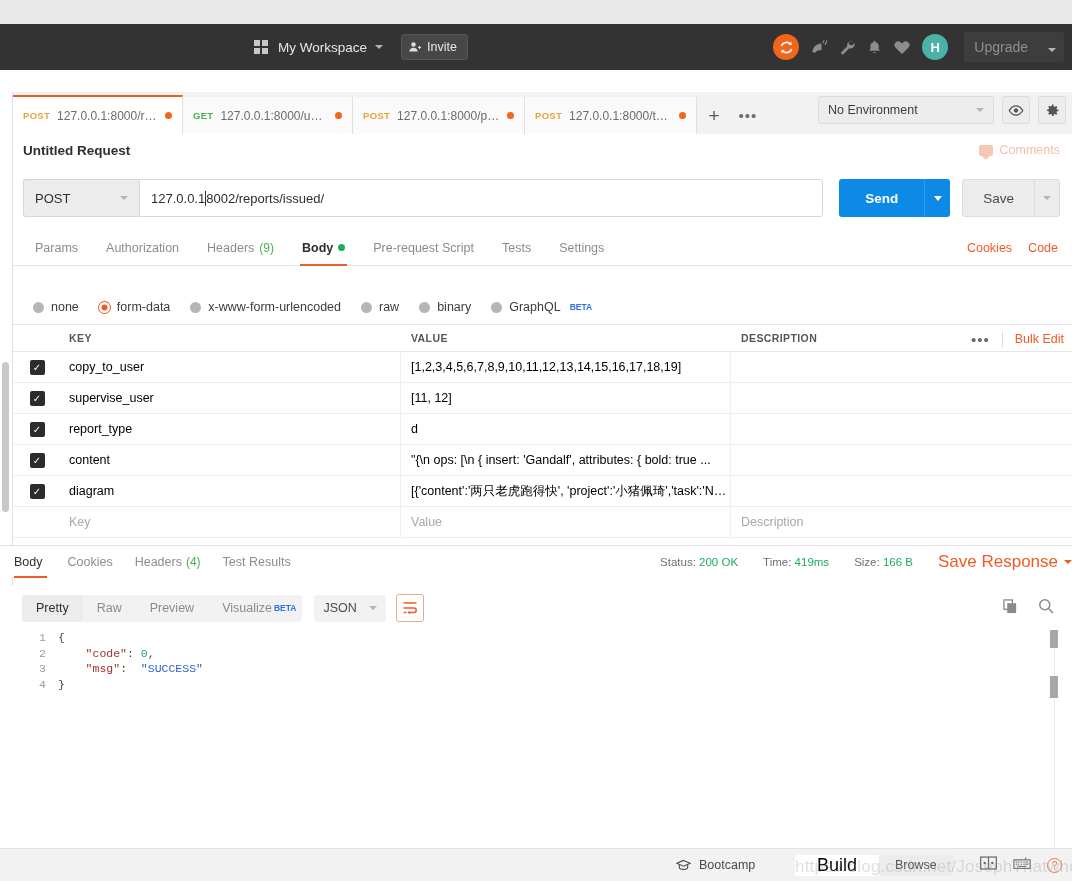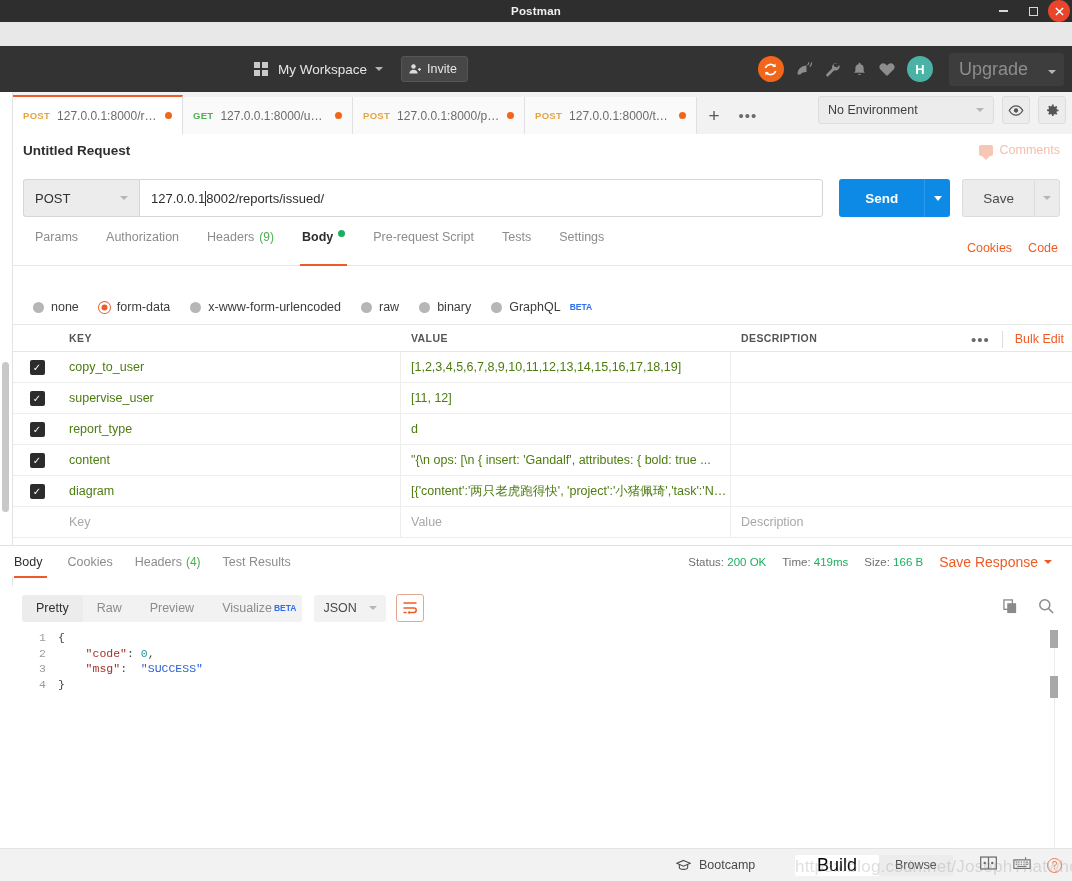--- a/index.html
+++ b/index.html
@@ -40,21 +40,21 @@
   .caret { display:inline-block; width:0;height:0;border-left:4px solid transparent;border-right:4px solid transparent;border-top:4px solid #b5b5b5; margin-left:8px; }
   .invite-btn {
     margin-left: 18px; background:#474747; border:1px solid #555; border-radius:3px;
     color:#e6e6e6; font-size:12.5px; padding: 5px 10px 5px 7px; display:flex; align-items:center; gap:6px;
   }
   .nav-right { position:absolute; right: 8px; display:flex; align-items:center; gap: 12px; }
   .sync-circle { width:26px;height:26px;border-radius:50%;background:#f1661a;display:flex;align-items:center;justify-content:center;color:#fff;font-size:14px; }
   .nav-ico { color:#8d8d8d; font-size:15px; display:flex; align-items:center; }
   .avatar-h { width:26px;height:26px;border-radius:50%;background:#4bb3a6;color:#fff;font-size:13px;font-weight:bold;display:flex;align-items:center;justify-content:center; }
   .upgrade-box { display:flex; align-items:center; background:#3d3d3d; border-radius:3px; margin-left:4px;}
-  .upgrade-txt { color:#8d8d8d; font-size:18px; padding:6px 10px; }
+  .upgrade-txt { color:#8d8d8d; font-size:14px; padding:6px 10px; }
   .upgrade-car { padding:6px 8px 6px 2px; }
 
   
   .left-rail { position:absolute; left:0; top:92px; width:13px; bottom:0; background:#fff; border-right:1px solid #e2e2e2; }
   .rail-thumb { position:absolute; left:2px; top:270px; width:7px; height:150px; background:#c8c8c8; border-radius:4px; }
 
   
   .tabstrip { position:absolute; left:13px; top:92px; right:0; height:42px; background:#f2f2f2; display:flex; align-items:flex-end; }
   .tabs-area { display:flex; align-items:flex-end; height:42px; flex: 0 0 auto; }
   .rq-tab {
@@ -105,21 +105,21 @@
     display:flex;align-items:center;justify-content:center; }
   .save-grp { display:flex; margin-left:12px;border-radius:10px; }
   .save-btn { background:#ececec; border:1px solid #dcdcdc; color:#4a4a4a; font-size:13.5px; height:38px; padding:0 20px;
     border-radius:3px 0 0 3px; display:flex;align-items:center; border-right:none;}
   .save-car { background:#ececec; border:1px solid #dcdcdc; width:26px;height:38px; border-radius:0 3px 3px 0;
     display:flex;align-items:center;justify-content:center; }
 
   
   .sectabs { position:absolute; left:13px; top:230px; right:0; height:36px; background:#fff;
     display:flex; align-items:center; padding-left:12px; border-bottom:1px solid #e6e6e6; }
-  .sectab { font-size:12.5px; color:#8c8c8c; padding: 0 14px; height:36px; display:flex; align-items:flex-start; gap:5px; position:relative; }
+  .sectab { font-size:12.5px; color:#8c8c8c; padding: 0 14px; height:36px; display:flex; align-items:center; gap:5px; position:relative; }
   .sectab:first-child { padding-left:10px; }
   .sectab.active { color:#2e2e2e; font-weight:600; }
   .sectab.active:after { content:''; position:absolute; left:12px; right:12px; bottom:0; height:2px; background:#ef5b25; }
   .sec-count { color:#4caf50; font-size:12px; }
   .green-dot { width:7px;height:7px;border-radius:50%;background:#1aaf5d; }
   .sec-right { position:absolute; right:14px; display:flex; gap:16px; }
   .sec-link { font-size:12.5px; color:#ef5b25; }
 
   
   .bodytypes { position:absolute; left:13px; top:290px; right:0; height:34px; background:#fff; display:flex; align-items:center; padding-left:20px; gap:4px; }
@@ -131,37 +131,37 @@
   
   .kvtable { position:absolute; left:13px; top:324px; right:0; }
   .kv-head { display:flex; height:28px; align-items:center; border-top:1px solid #e6e6e6; border-bottom:1px solid #e6e6e6; background:#fff; }
   .kv-row { display:flex; height:31px; align-items:center; border-bottom:1px solid #eeeeee; background:#fff; }
   .c-check { width:48px; display:flex; align-items:center; justify-content:center; flex:0 0 48px; }
   .cb { width:15px;height:15px;border-radius:2px;background:#2c2c2c;display:flex;align-items:center;justify-content:center;color:#fff;font-size:10px; }
   .c-key { flex: 0 0 340px; padding-left:8px; border-right:1px solid #eeeeee; height:100%; display:flex; align-items:center; }
   .c-val { flex: 0 0 330px; padding-left:10px; border-right:1px solid #eeeeee; height:100%; display:flex; align-items:center; overflow:hidden; }
   .c-desc { flex: 1 1 auto; padding-left:10px; height:100%; display:flex; align-items:center; }
   .hd-txt { font-size:10.5px; color:#555; font-weight:bold; letter-spacing:.4px; }
-  .cell-txt { font-size:12.5px; color:#4d7c0f; white-space:nowrap; overflow:hidden; text-overflow:ellipsis; }
+  .cell-txt { font-size:12.5px; color:#000000; white-space:nowrap; overflow:hidden; text-overflow:ellipsis; }
   .cell-ph { font-size:12.5px; color:#a8a8a8; }
   .kv-head .c-key, .kv-head .c-val, .kv-head .c-desc { border-right:none; }
   .hd-right { position:absolute; right:8px; top:0; height:28px; display:flex; align-items:center; gap:12px; }
   .hd-dots { color:#6a6a6a; font-size:15px; letter-spacing:1px; border-right:1px solid #dedede; padding-right:12px; }
   .bulk { color:#ef5b25; font-size:12.5px; }
 
   
   .resp-tabs { position:absolute; left:0; top:545px; right:0; height:32px; background:#fff;
     border-top:1px solid #e2e2e2; display:flex; align-items:center; padding-left:14px; }
   .rtab { font-size:12.5px; color:#8c8c8c; padding: 0 11px; height:32px; display:flex; align-items:center; gap:4px; position:relative; }
   .rtab:first-child { padding-left:0; padding-right:14px; }
   .rtab.active { color:#2e2e2e; }
   .rtab.active:after { content:''; position:absolute; left:0; right:10px; bottom:0; height:2px; background:#ef5b25; }
-  .resp-meta { position:absolute; right:20px; display:flex; align-items:center; gap:16px; font-size:11.5px; color:#6f6f6f; }
+  .resp-meta { position:absolute; right:0; display:flex; align-items:center; gap:25px; font-size:11.5px; color:#6f6f6f; }
   .meta-val { color:#1aaf5d; }
-  .save-resp { color:#ef5b25; font-size:14px; display:flex; align-items:center; gap:6px; }
+  .save-resp { color:#ef5b25; font-size:17px; display:flex; align-items:center; gap:6px; }
 
   .resp-toolbar { position:absolute; left:0; top:586px; right:0; height:44px; background:#fff; display:flex; align-items:center; padding-left:22px; }
   .fmt-grp { display:flex; background:#f2f2f2; border-radius:3px; height:27px; align-items:center; }
   .fmt { font-size:12.5px; color:#8c8c8c; padding: 0 14px; height:27px; display:flex;align-items:center; }
   .fmt.active { color:#2f2f2f; background:#ececec; border-radius:3px; }
   .lang-sel { margin-left:12px; width:72px;height:27px;background:#f2f2f2;border-radius:3px;display:flex;align-items:center;justify-content:space-between;padding:0 9px;font-size:12.5px;color:#4a4a4a; }
   .wrap-btn { margin-left:10px; width:28px;height:28px; border:1px solid #e2a892; border-radius:3px; display:flex;align-items:center;justify-content:center; }
   .resp-icons { position:absolute; right:18px; display:flex; align-items:center; gap:20px; color:#8a8a8a; }
 
   
@@ -190,36 +190,20 @@
   .help-circ { width:15px;height:15px;border-radius:50%;border:1.3px solid #ef7a50; color:#ef7a50; font-size:10px;
     display:flex;align-items:center;justify-content:center; }
   .watermark { position:absolute; left:795px; bottom:4px; font-size:17px; color:rgba(150,150,150,0.30); white-space:nowrap; pointer-events:none; letter-spacing:.2px; }
   .wm-wrap { position:absolute; left:0; right:0; bottom:0; height:33px; overflow:hidden; }
 </style>
 </head>
 <body>
 
 <div id="app">
 
-  <div class="titlebar">
-    <span class="tb-title">Postman</span>
-    <div class="win-ctrls">
-      <div class="win-btn">
-          <i class="minglyph"></i>
-        </div>
-      <div class="win-btn">
-          <i class="maxglyph"></i>
-        </div>
-      <div class="win-close">
-        <svg width="9" height="9" viewBox="0 0 10 10">
-            <path d="M1 1 L9 9 M9 1 L1 9" stroke="#fff" stroke-width="1.6" fill="none"></path>
-          </svg>
-      </div>
-    </div>
-  </div>
 
   <div class="gap-strip"></div>
 
   <div class="topnav">
     <div class="nav-left">
       <span class="grid-icon">
           <i></i>
           <i></i>
           <i></i>
           <i></i>

